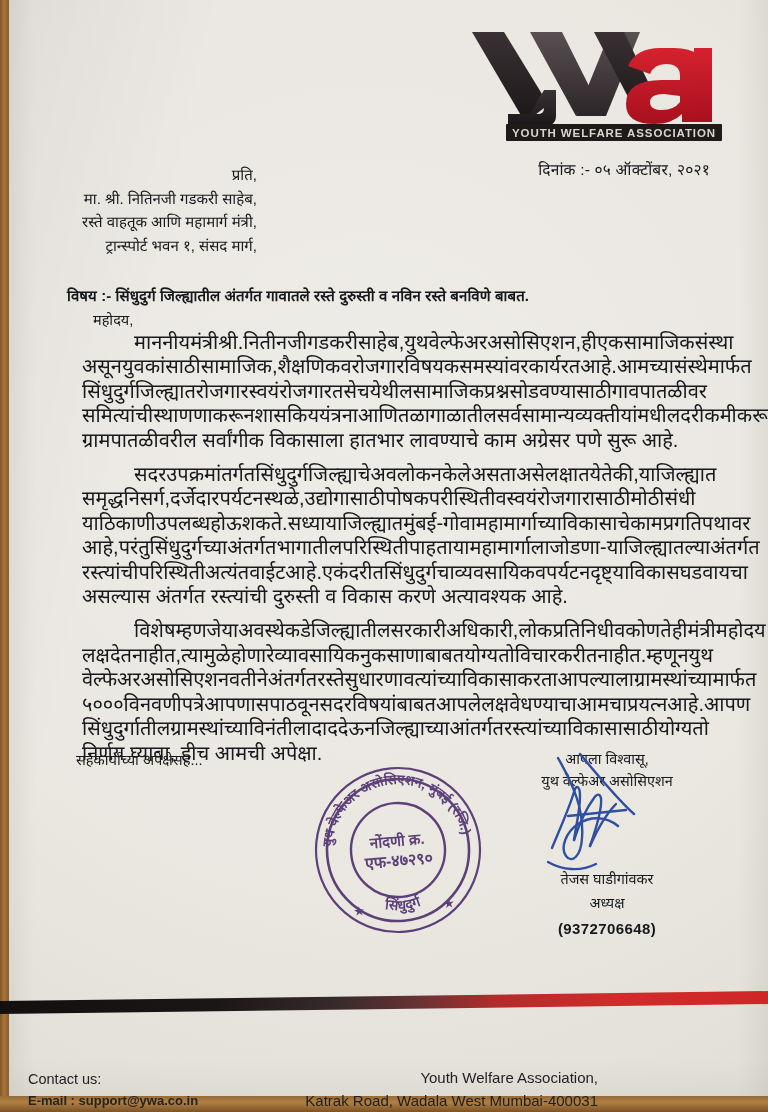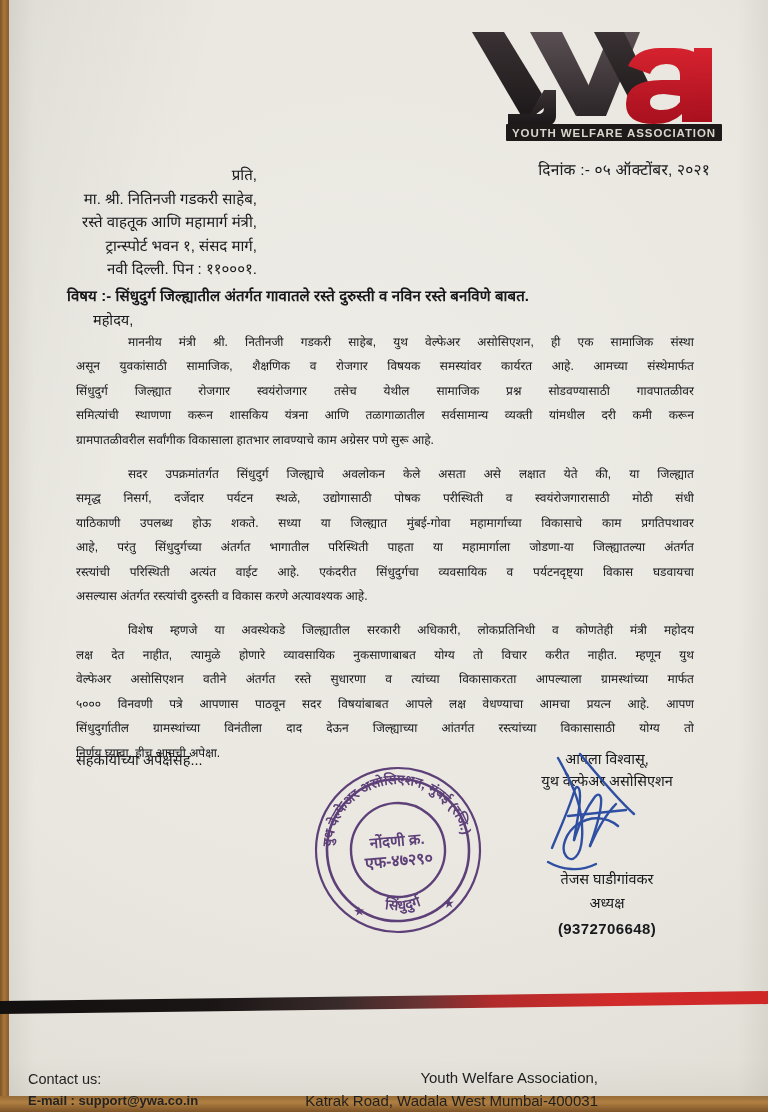--- a/index.html
+++ b/index.html
@@ -128,23 +128,24 @@
     font-size: 14.5px;
   }
 
   #body {
     position: absolute;
     left: 76px;
     top: 330px;
     width: 618px;
   }
   .para {
-    font-size: 12px;
+    font-size: 20px;
     line-height: 24.4px;
     margin-bottom: 10px;
+    margin-left: 6px;
   }
   .para .pline {
     display: block;
     white-space: nowrap;
   }
   .para .pline.just {
     display: flex;
     justify-content: space-between;
   }
   .para .pline.indent { padding-left: 52px; }
@@ -286,21 +287,20 @@
     <div id="logo-sub">YOUTH WELFARE ASSOCIATION</div>
   </div>
 
   <div id="date-line" class="dev">दिनांक :- ०५ ऑक्टोंबर, २०२१</div>
 
   <div id="addr" class="dev">
     <div>प्रति,</div>
     <div>मा. श्री. नितिनजी गडकरी साहेब,</div>
     <div>रस्ते वाहतूक आणि महामार्ग मंत्री,</div>
     <div>ट्रान्स्पोर्ट भवन १, संसद मार्ग,</div>
-    <div>नवी दिल्ली. पिन : ११०००१.</div>
   </div>
 
   <div id="subject" class="dev">विषय :- सिंधुदुर्ग जिल्ह्यातील अंतर्गत गावातले रस्ते दुरुस्ती व नविन रस्ते बनविणे बाबत.</div>
   <div id="salutation" class="dev">महोदय,</div>
 
   <div id="body" class="dev">
 
     <div class="para">
       <span class="pline just indent">
           <span>माननीय</span>

